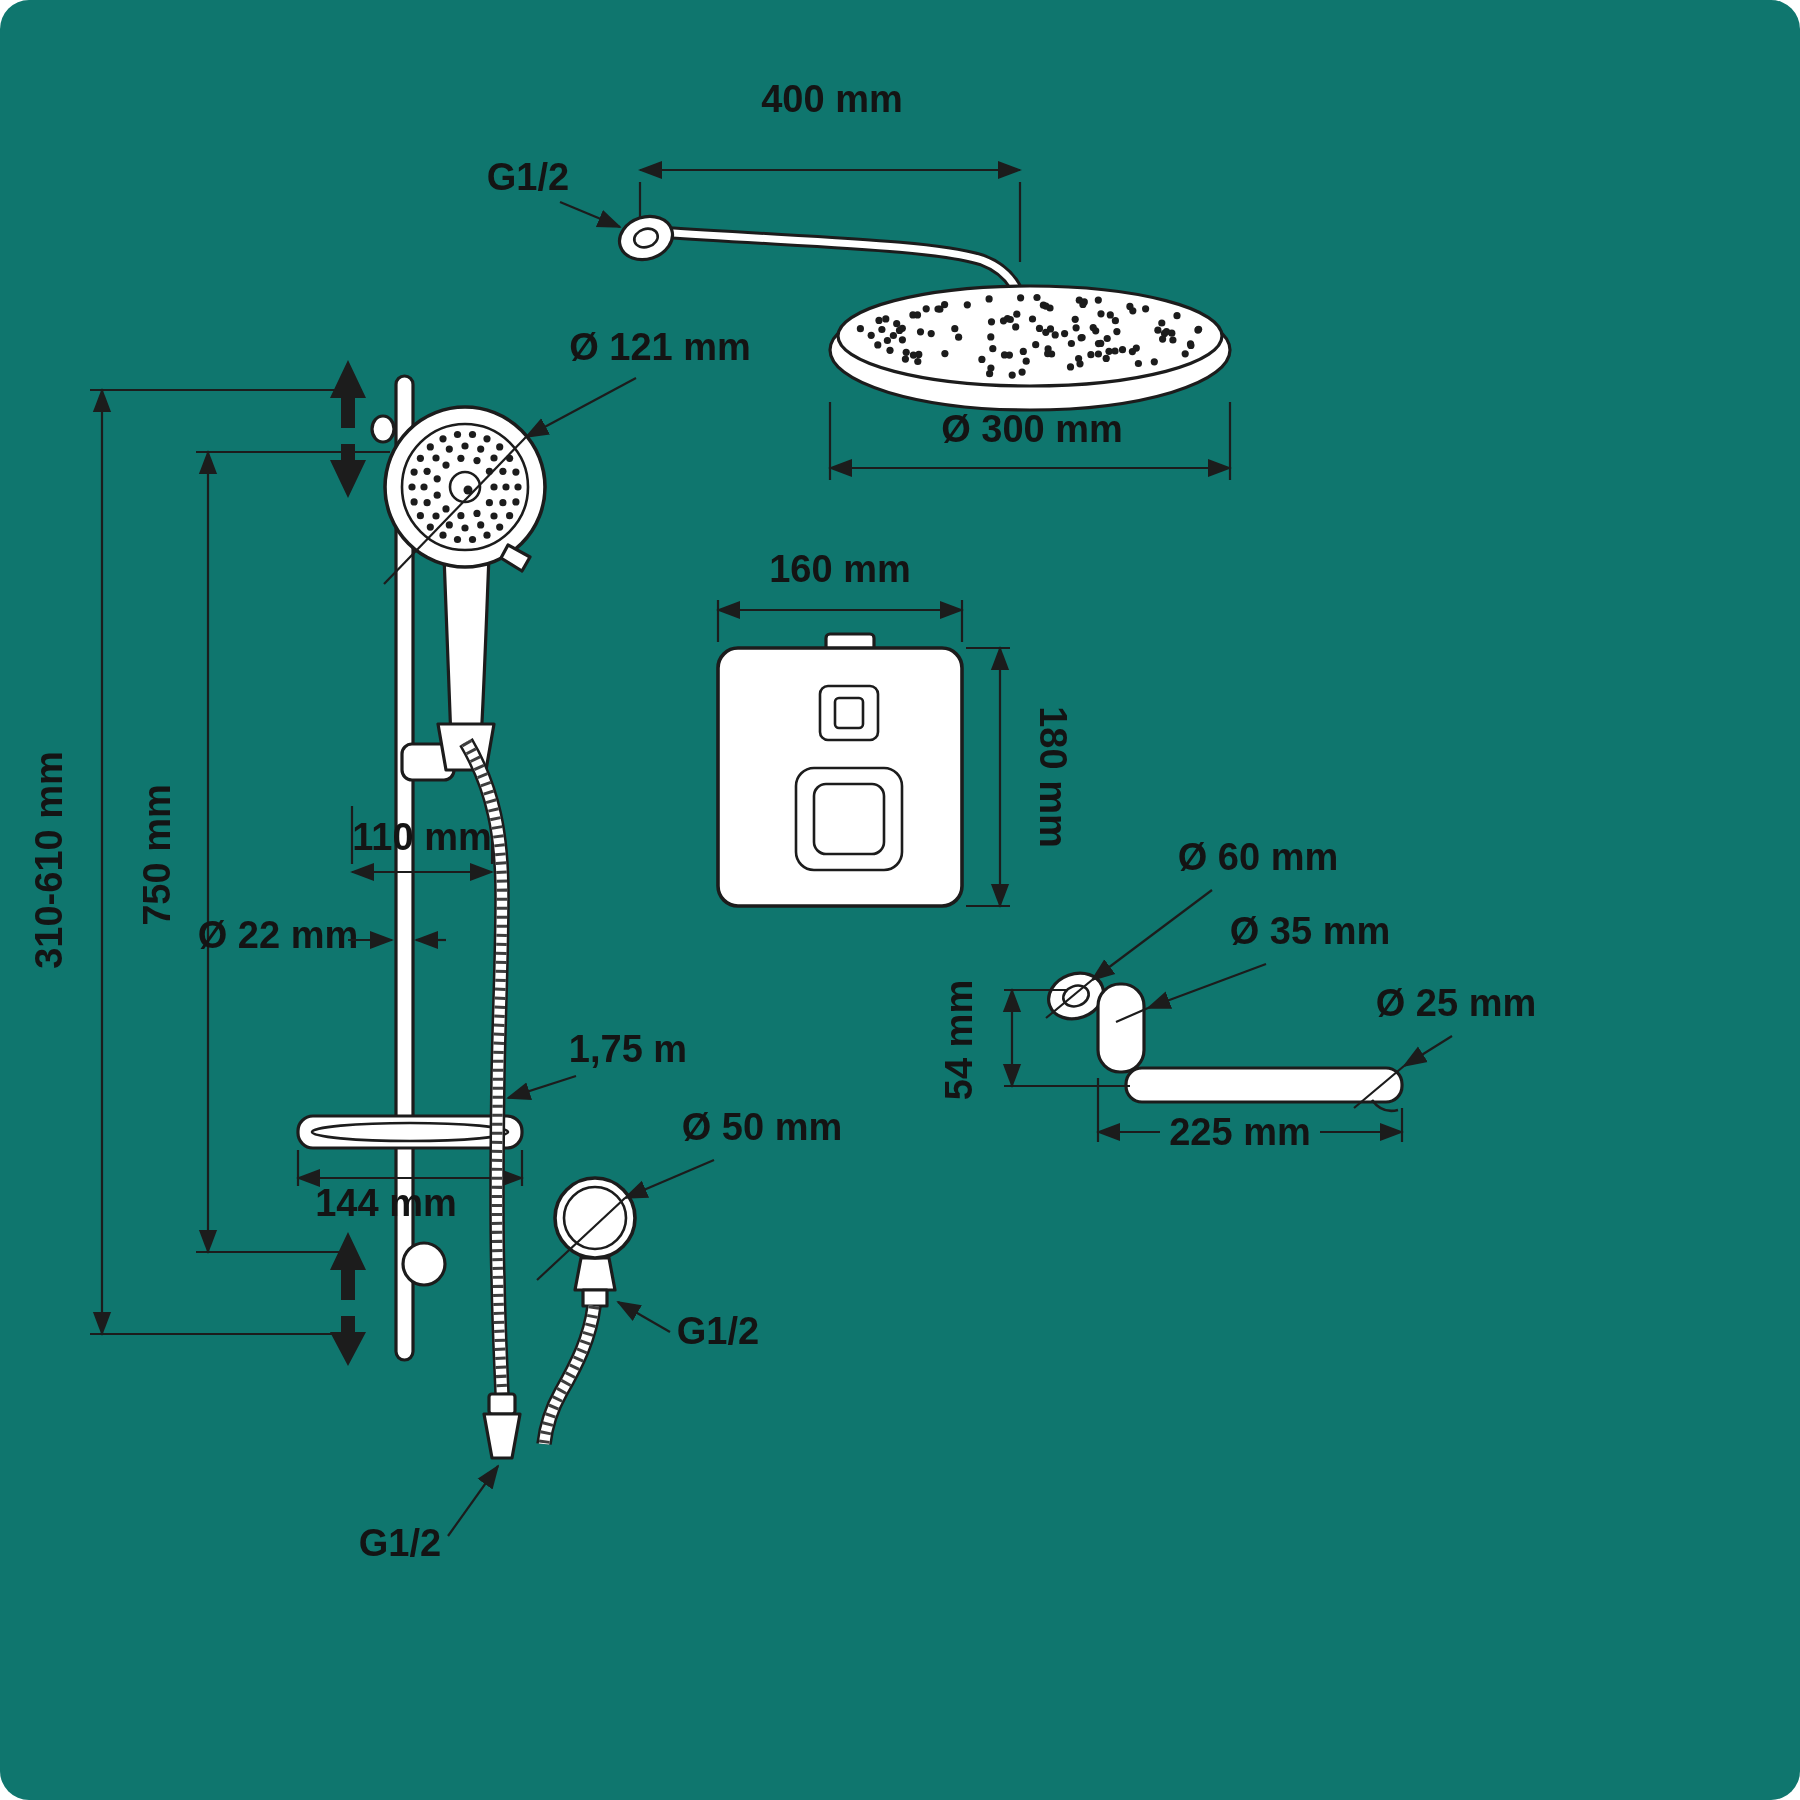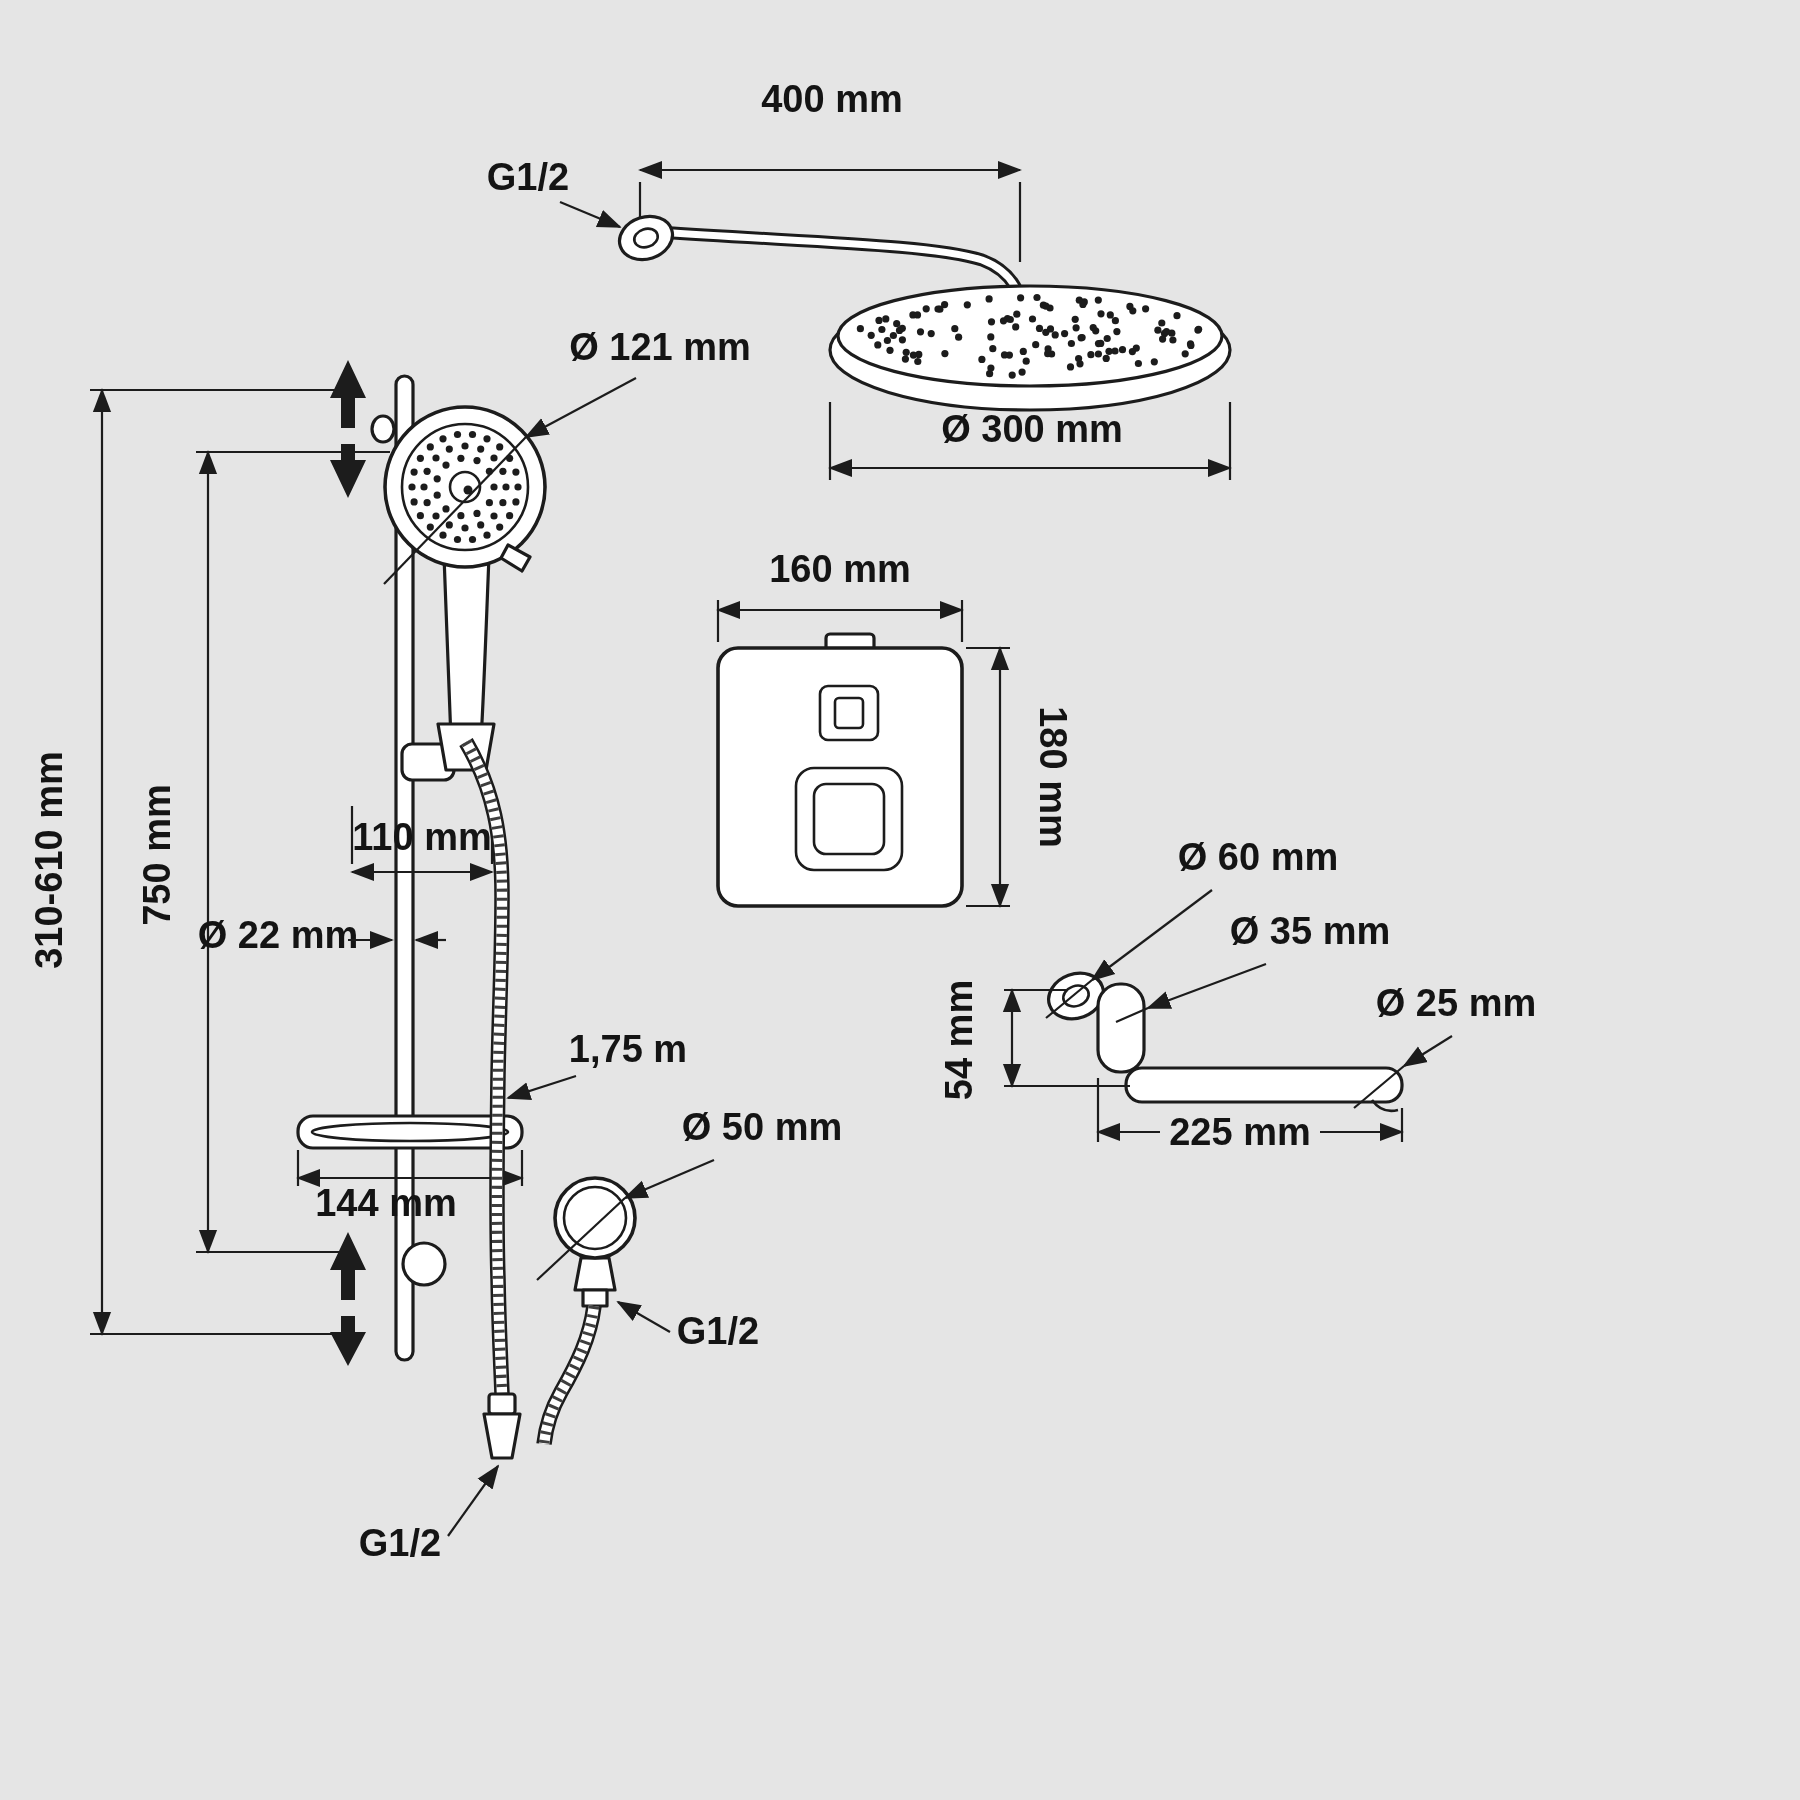--- a/index.html
+++ b/index.html
@@ -1,16 +1,16 @@
 <!DOCTYPE html>
 <html><head>
 <meta charset="utf-8">
 <style>
   html,body{margin:0;padding:0;background:#ffffff;}
-  .stage{width:1800px;height:1800px;background:#e5e5e5;position:relative;overflow:hidden;}
+  .stage{width:1800px;height:1800px;background:#0f766e;position:relative;overflow:hidden;border-radius:29px;}
   svg{display:block;}
   text{font:700 38px "Liberation Sans", sans-serif;fill:#141414;}
   .dim{stroke:#1c1c1c;stroke-width:2.2;fill:none;stroke-linecap:butt;}
   .ln{stroke:#1c1c1c;stroke-width:2.2;fill:none;}
   .part{stroke:#1c1c1c;stroke-width:3.2;fill:#ffffff;stroke-linejoin:round;}
   .partln{stroke:#1c1c1c;stroke-width:2.6;fill:none;stroke-linejoin:round;}
   .fillb{fill:#1c1c1c;stroke:none;}
   .armo{stroke:#1c1c1c;stroke-width:13;fill:none;stroke-linecap:round;}
   .armi{stroke:#ffffff;stroke-width:7;fill:none;stroke-linecap:round;}
   .tubeo{stroke:#1c1c1c;stroke-width:15.5;fill:none;stroke-linecap:butt;}

